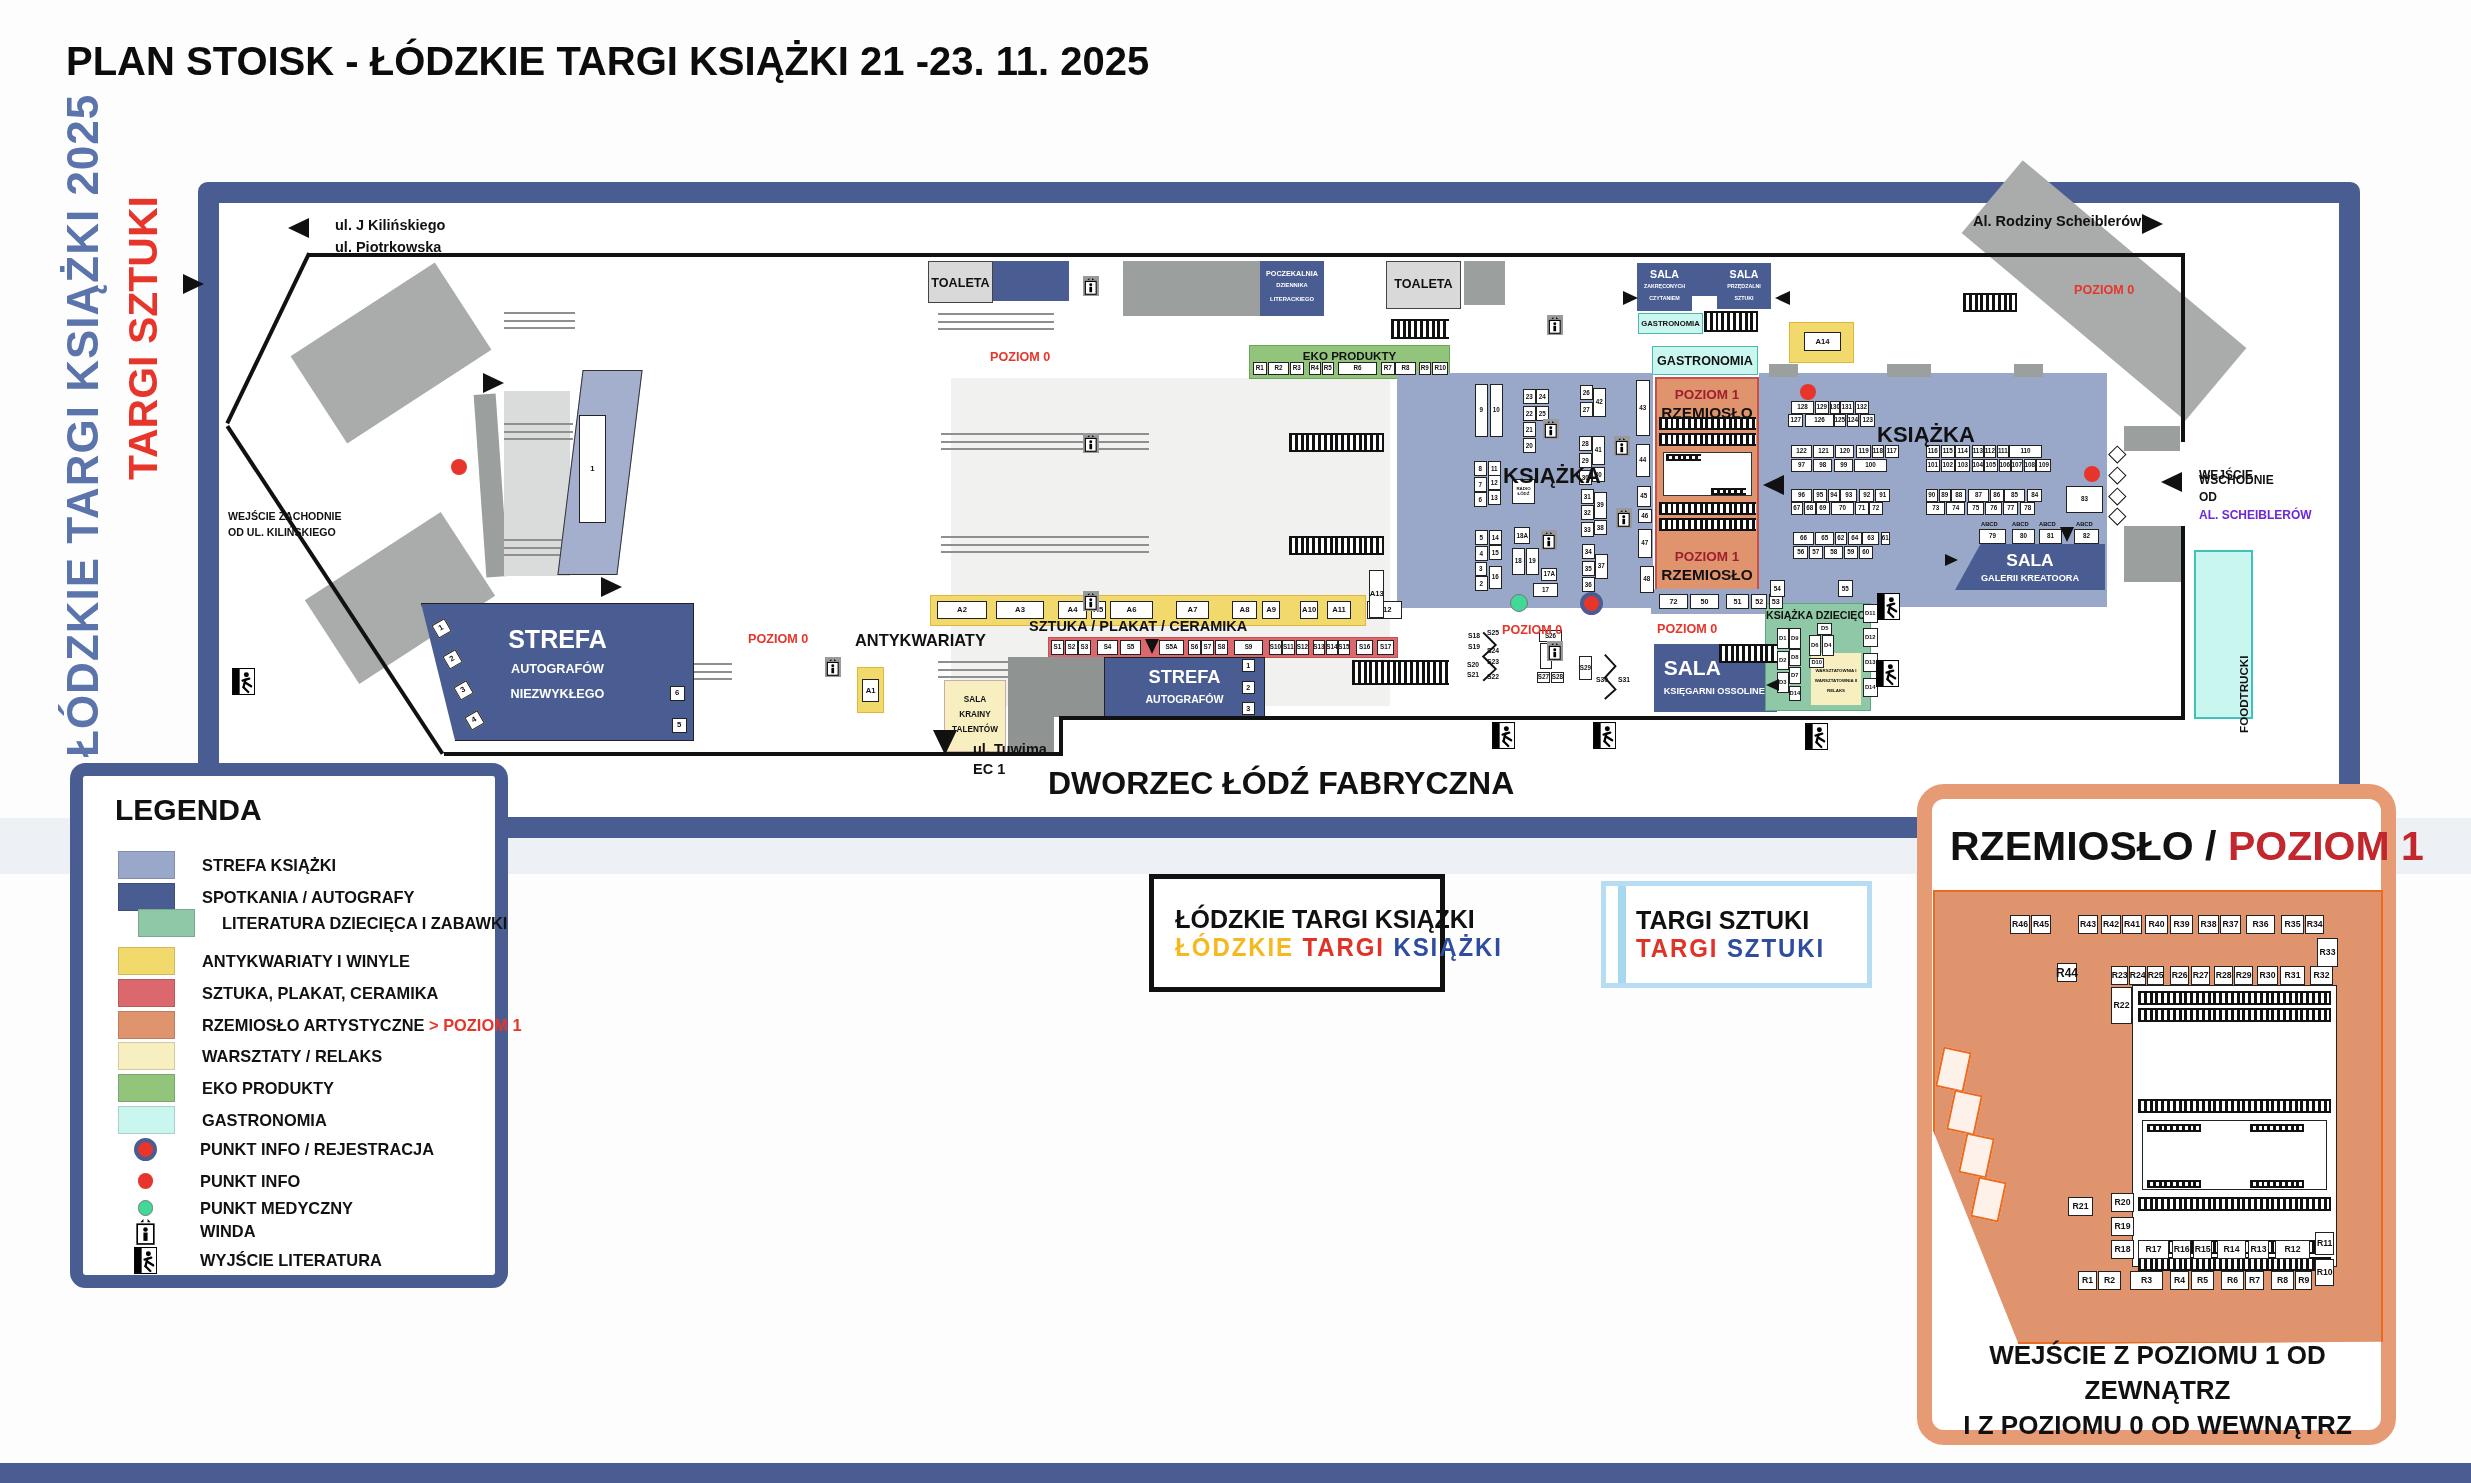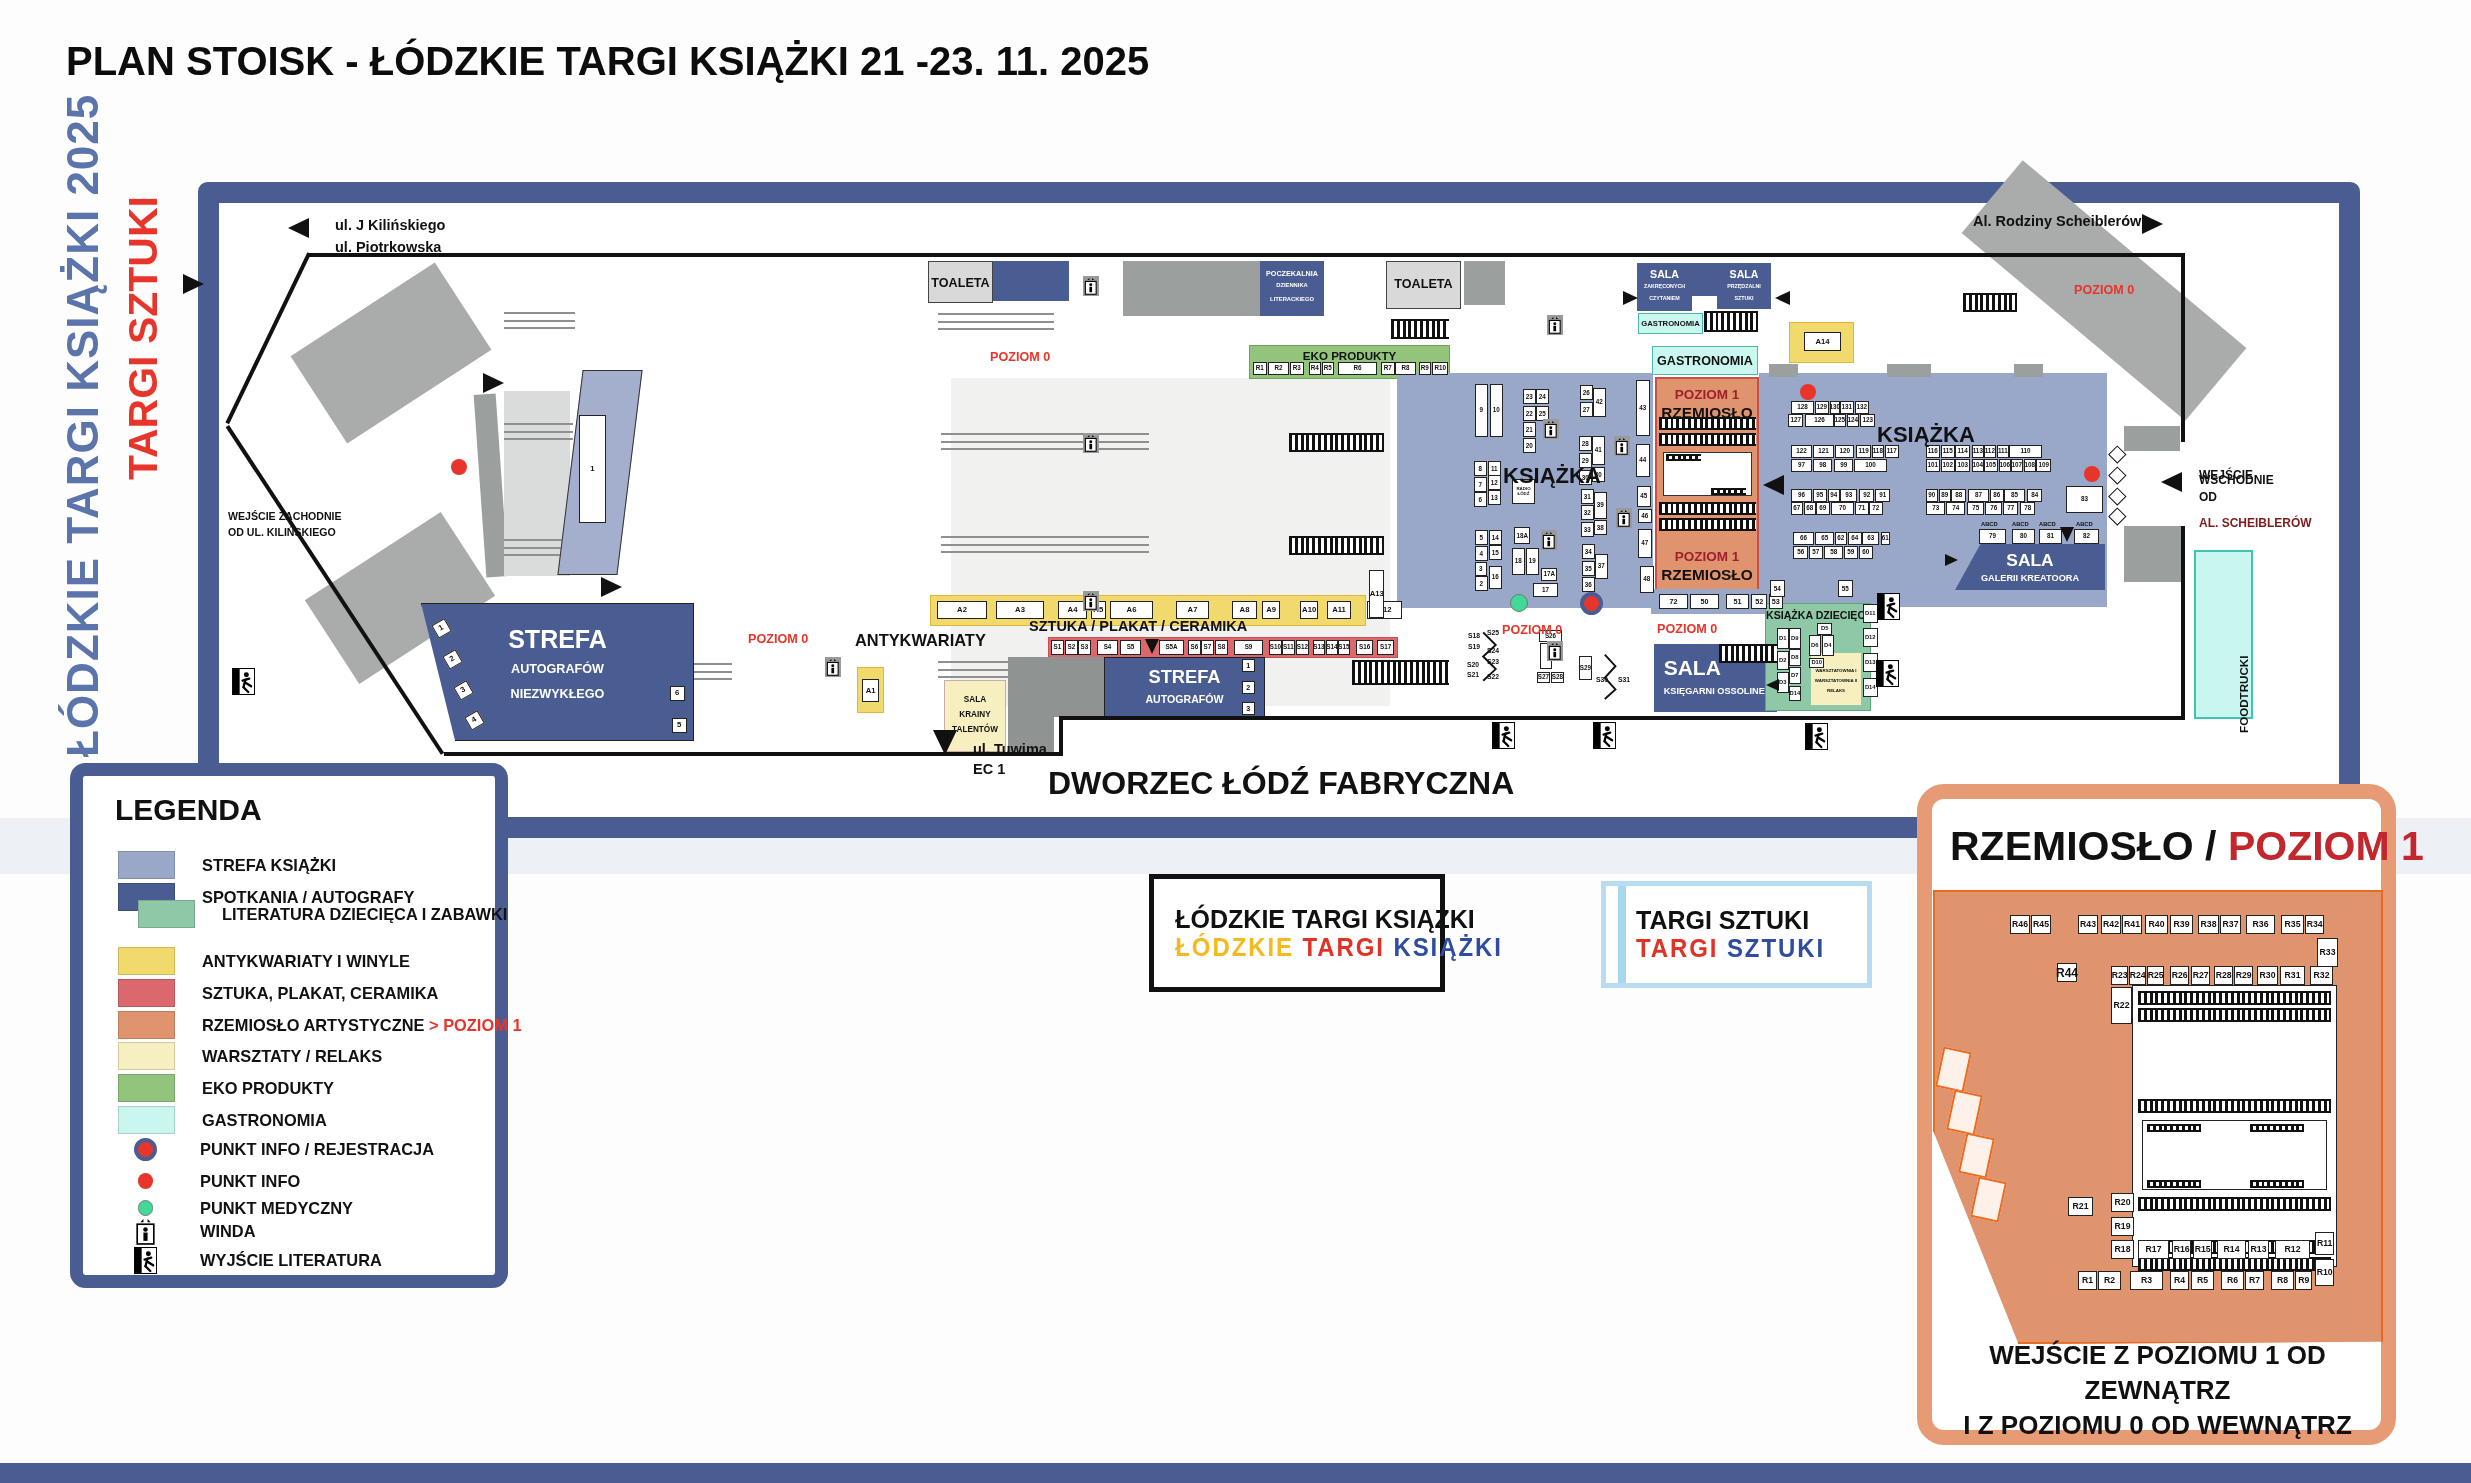--- a/index.html
+++ b/index.html
@@ -192,21 +192,21 @@
       <div class="track" style="left: 1666px; top: 454px; width: 35px; height: 6.8px; z-index: 13;"></div>
       <div class="track" style="left: 1711px; top: 488px; width: 35px; height: 6.8px; z-index: 13;"></div>
       <div class="txt" style="left: 335px; top: 216px; font-size: 14.5px; color: rgb(17, 17, 17); z-index: 20;">ul. J Kilińskiego</div>
       <div class="txt" style="left: 335px; top: 238px; font-size: 14.5px; color: rgb(17, 17, 17); z-index: 20;">ul. Piotrkowska</div>
       <div class="txt" style="left: 1973px; top: 212px; font-size: 14.5px; color: rgb(17, 17, 17); z-index: 20;">Al. Rodziny Scheiblerów</div>
       <div class="txt" style="left: 228px; top: 510px; font-size: 10.6px; color: rgb(17, 17, 17); z-index: 20;">WEJŚCIE ZACHODNIE</div>
       <div class="txt" style="left: 228px; top: 526px; font-size: 10.6px; color: rgb(17, 17, 17); z-index: 20;">OD UL. KILIŃSKIEGO</div>
       <div class="txt" style="left: 2199px; top: 468px; font-size: 12px; color: rgb(17, 17, 17); z-index: 20;">WEJŚCIE</div>
       <div class="txt" style="left: 2199px; top: 473px; font-size: 12px; color: rgb(17, 17, 17); z-index: 20;">WSCHODNIE</div>
       <div class="txt" style="left: 2199px; top: 490px; font-size: 12px; color: rgb(17, 17, 17); z-index: 20;">OD</div>
-      <div class="txt" style="left: 2199px; top: 508px; font-size: 12px; color: #7f1d1d; z-index: 20; margin-top: 8px;">AL. SCHEIBLERÓW</div>
+      <div class="txt" style="left: 2199px; top: 508px; font-size: 12px; color: #6d28d9; z-index: 20;">AL. SCHEIBLERÓW</div>
       <div class="txt" style="left: 990px; top: 350px; font-size: 12.6px; color: rgb(232, 53, 43); z-index: 20;">POZIOM 0</div>
       <div class="txt" style="left: 748px; top: 632px; font-size: 12.6px; color: rgb(232, 53, 43); z-index: 20;">POZIOM 0</div>
       <div class="txt" style="left: 2074px; top: 283px; font-size: 12.6px; color: rgb(232, 53, 43); z-index: 20;">POZIOM 0</div>
       <div class="txt" style="left: 1657px; top: 622px; font-size: 12.6px; color: rgb(232, 53, 43); z-index: 20;">POZIOM 0</div>
       <div class="txt" style="left: 1502px; top: 623px; font-size: 12.6px; color: rgb(232, 53, 43); z-index: 20;">POZIOM 0</div>
       <div class="txt" style="left: 1503px; top: 462px; font-size: 22px; color: rgb(17, 17, 17); z-index: 20;">KSIĄŻKA</div>
       <div class="txt" style="left: 1877px; top: 421px; font-size: 22px; color: rgb(17, 17, 17); z-index: 20;">KSIĄŻKA</div>
       <div class="txt" style="left: 855px; top: 630px; font-size: 16.4px; color: rgb(17, 17, 17); z-index: 20;">ANTYKWARIATY</div>
       <div class="txt" style="left: 1029px; top: 617px; font-size: 14.5px; color: rgb(17, 17, 17); z-index: 20;">SZTUKA / PLAKAT / CERAMIKA</div>
       <div class="txt" style="left: 973px; top: 740px; font-size: 14.5px; color: rgb(17, 17, 17); z-index: 20;">ul. Tuwima</div>
@@ -672,21 +672,21 @@
   <h2>LEGENDA</h2>
   <div id="legend-items">
         <div class="lg-item" style="top: 75px;">
           <div class="lg-sw" style="background: rgb(153, 167, 200); border: 1px solid rgba(0, 0, 0, 0.15);"></div>
           <div class="lg-lab">STREFA KSIĄŻKI</div>
         </div>
         <div class="lg-item" style="top: 107px;">
           <div class="lg-sw" style="background: rgb(74, 93, 146); border: 1px solid rgba(0, 0, 0, 0.15);"></div>
           <div class="lg-lab">SPOTKANIA / AUTOGRAFY</div>
         </div>
-        <div class="lg-item" style="top: 124px; padding-left: 20px;">
+        <div class="lg-item" style="top: 133px; padding-left: 20px;">
           <div class="lg-sw" style="background: rgb(143, 200, 166); border: 1px solid rgba(0, 0, 0, 0.15);"></div>
           <div class="lg-lab">LITERATURA DZIECIĘCA I ZABAWKI</div>
         </div>
         <div class="lg-item" style="top: 171px;">
           <div class="lg-sw" style="background: rgb(241, 218, 107); border: 1px solid rgba(0, 0, 0, 0.15);"></div>
           <div class="lg-lab">ANTYKWARIATY I WINYLE</div>
         </div>
         <div class="lg-item" style="top: 203px;">
           <div class="lg-sw" style="background: rgb(218, 104, 108); border: 1px solid rgba(0, 0, 0, 0.15);"></div>
           <div class="lg-lab">SZTUKA, PLAKAT, CERAMIKA</div>

